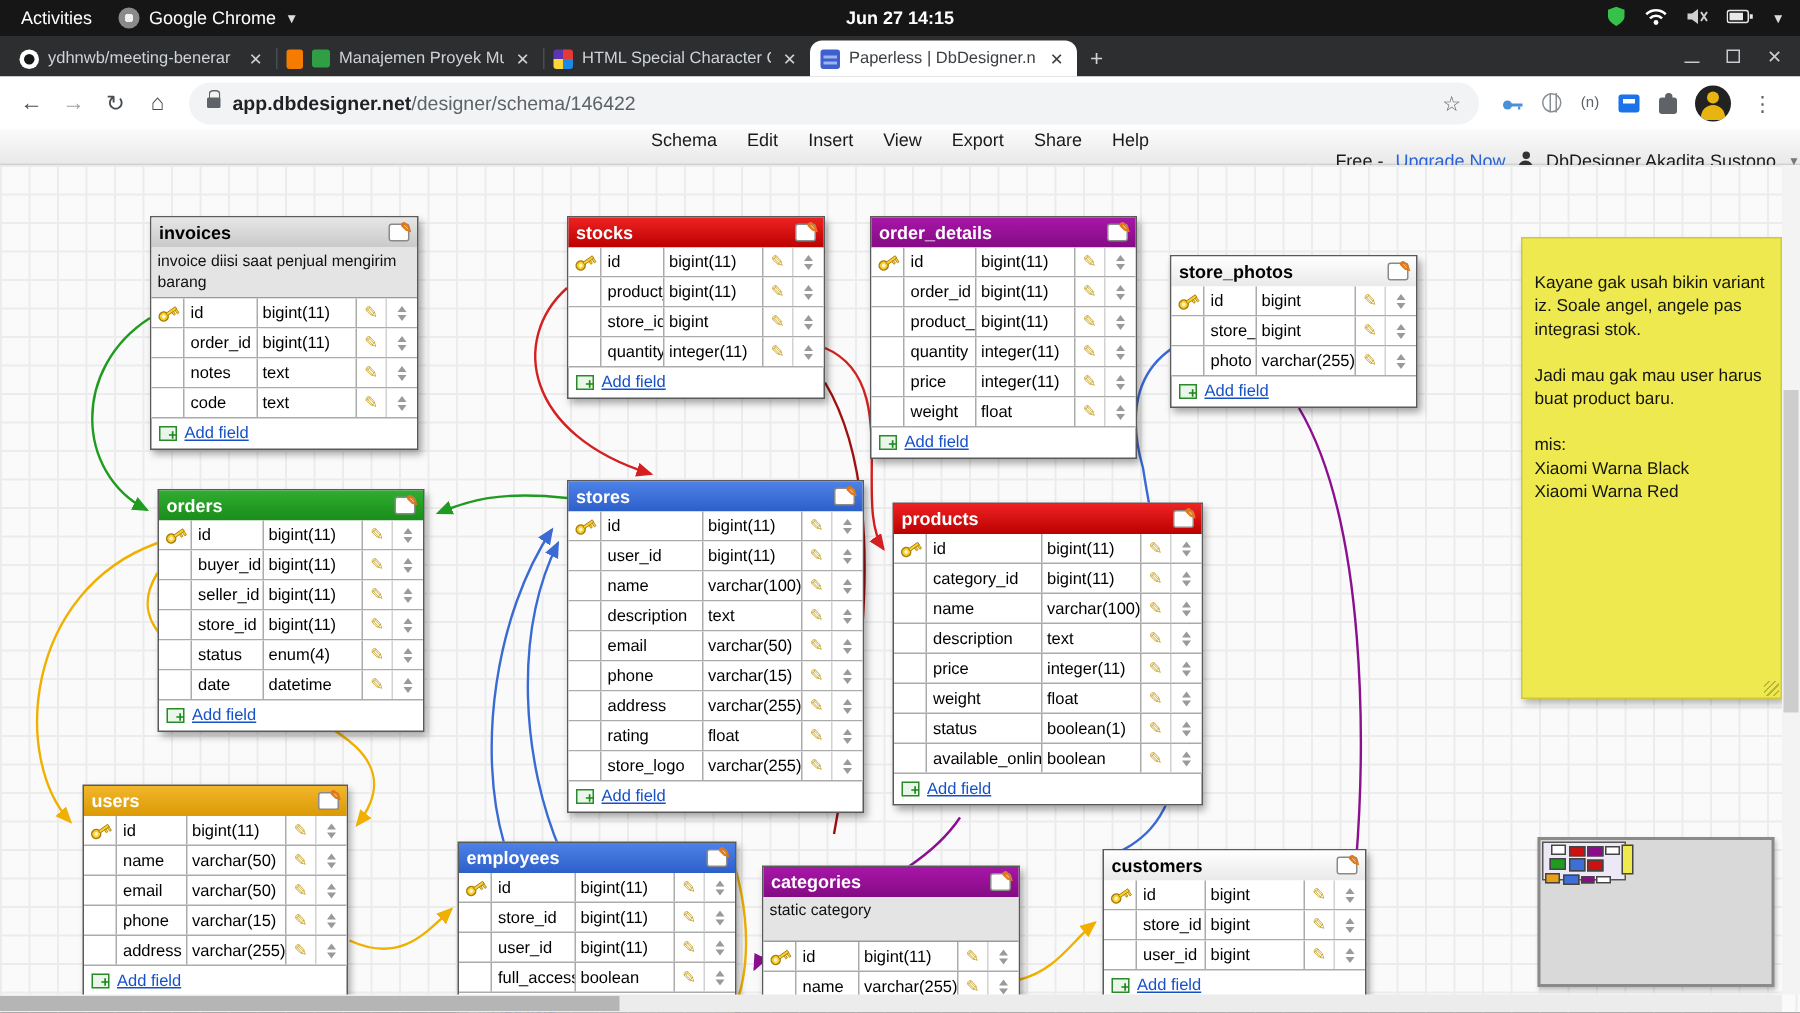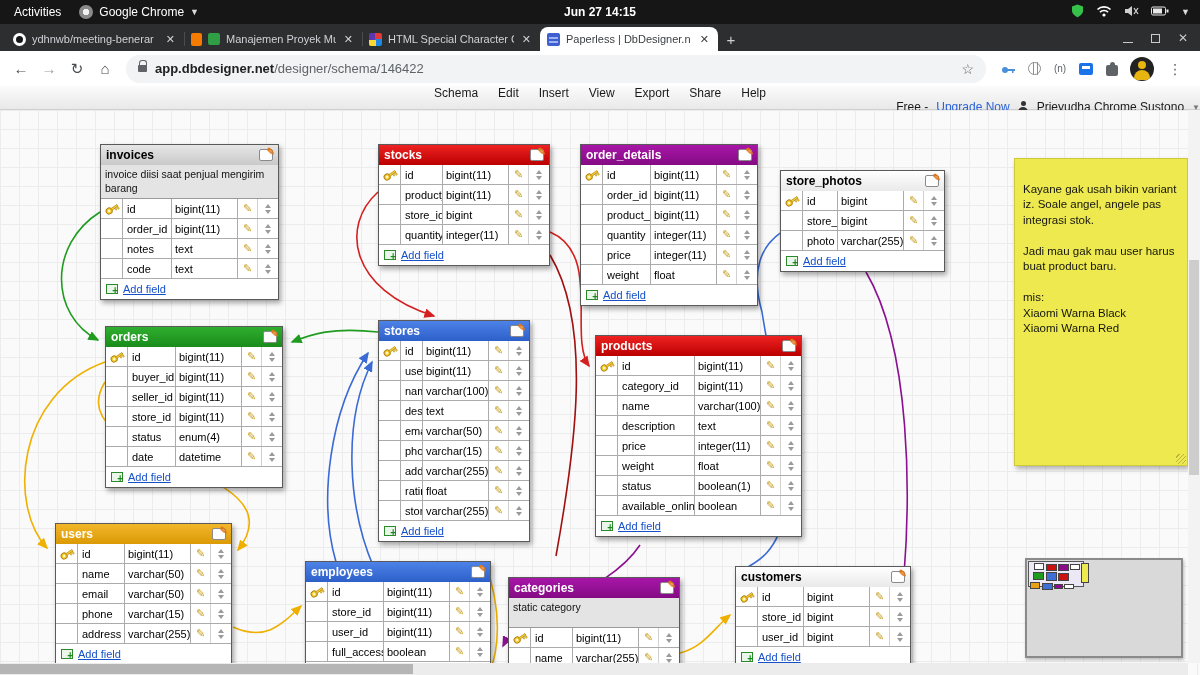--- a/index.html
+++ b/index.html
@@ -222,21 +222,21 @@
         <span class="menu-item">Insert</span>
         <span class="menu-item">View</span>
         <span class="menu-item">Export</span>
         <span class="menu-item">Share</span>
         <span class="menu-item">Help</span>
       </span>
     <div class="appbar-right">
       <span>Free -</span>
       <span class="upgrade-link">Upgrade Now</span>
       <span class="person-ic"></span>
-      <span>Prieyudha Chrome Sustono</span>
+      <span>DbDesigner Akadita Sustono</span>
       <span class="mini-caret">▼</span>
     </div>
   </div>
 
   <div class="canvas">
     <svg class="wires" width="1200" height="565">
       <defs>
         <marker id="ag" markerWidth="8" markerHeight="8" refX="6" refY="3" orient="auto">
             <path d="M0,0 L7,3 L0,6 z" fill="#1f9c1f"></path>
           </marker>
@@ -643,21 +643,21 @@
                 <span class="tri-up"></span>
                 <span class="tri-dn"></span>
               </span>
             </span>
           </div>
           <div class="tbl-f">
             <span class="afic"></span>
             <span class="addfield">Add field</span>
           </div>
         </div>
-        <div class="tbl" style="left: 378px; top: 210px; width: 152px;">
+        <div class="tbl" style="left: 378px; top: 210px; width: 198px;">
           <div class="tbl-h" style="background: linear-gradient(rgb(77, 130, 232), rgb(45, 95, 200)); color: rgb(255, 255, 255);">
             <span class="ttl">stores</span>
             <span class="editicon"></span>
           </div>
           <div class="trow">
             <span class="c-key">
               <svg width="16" height="12" viewBox="0 0 16 12">
                 <g transform="rotate(-35 8 6)">
                   <circle cx="4.5" cy="6" r="3" fill="#fad12b" stroke="#a97d10"></circle>
                   <circle cx="4.5" cy="6" r="1.2" fill="#fff8d8"></circle>

